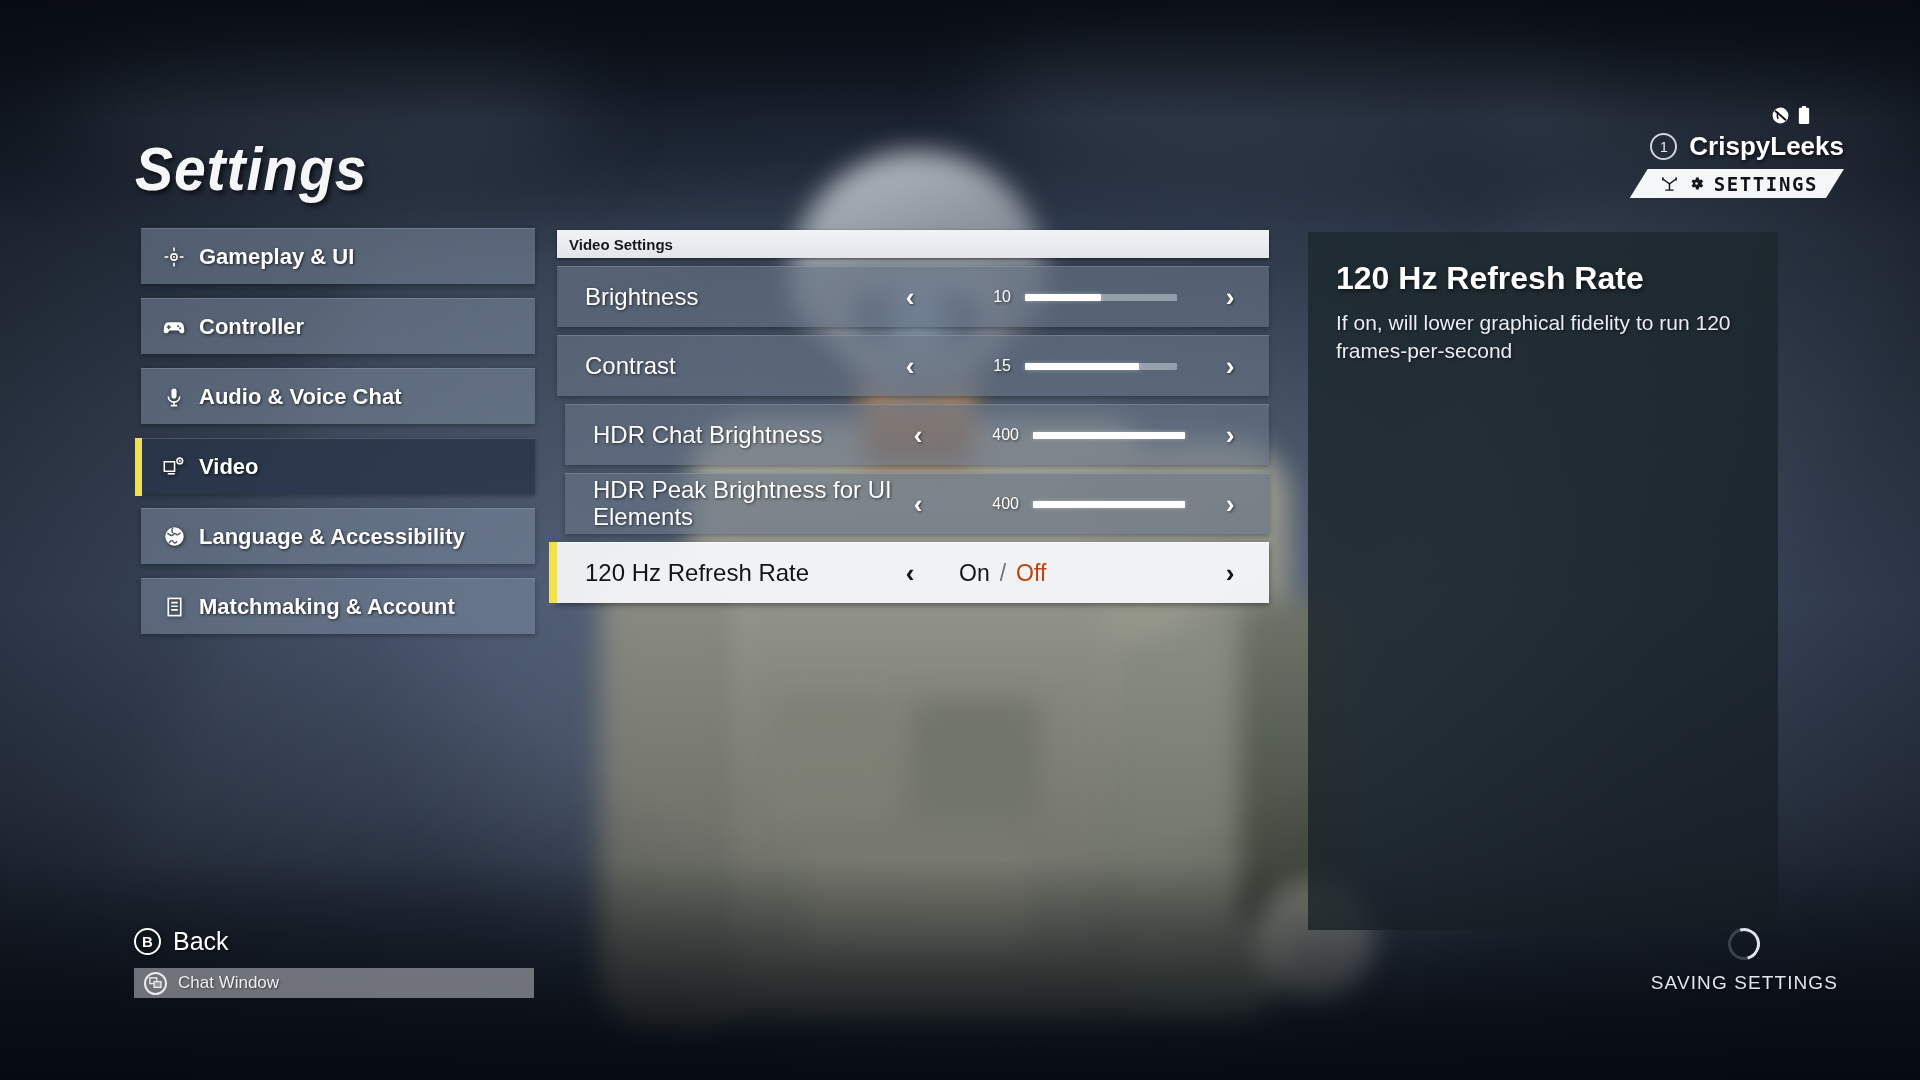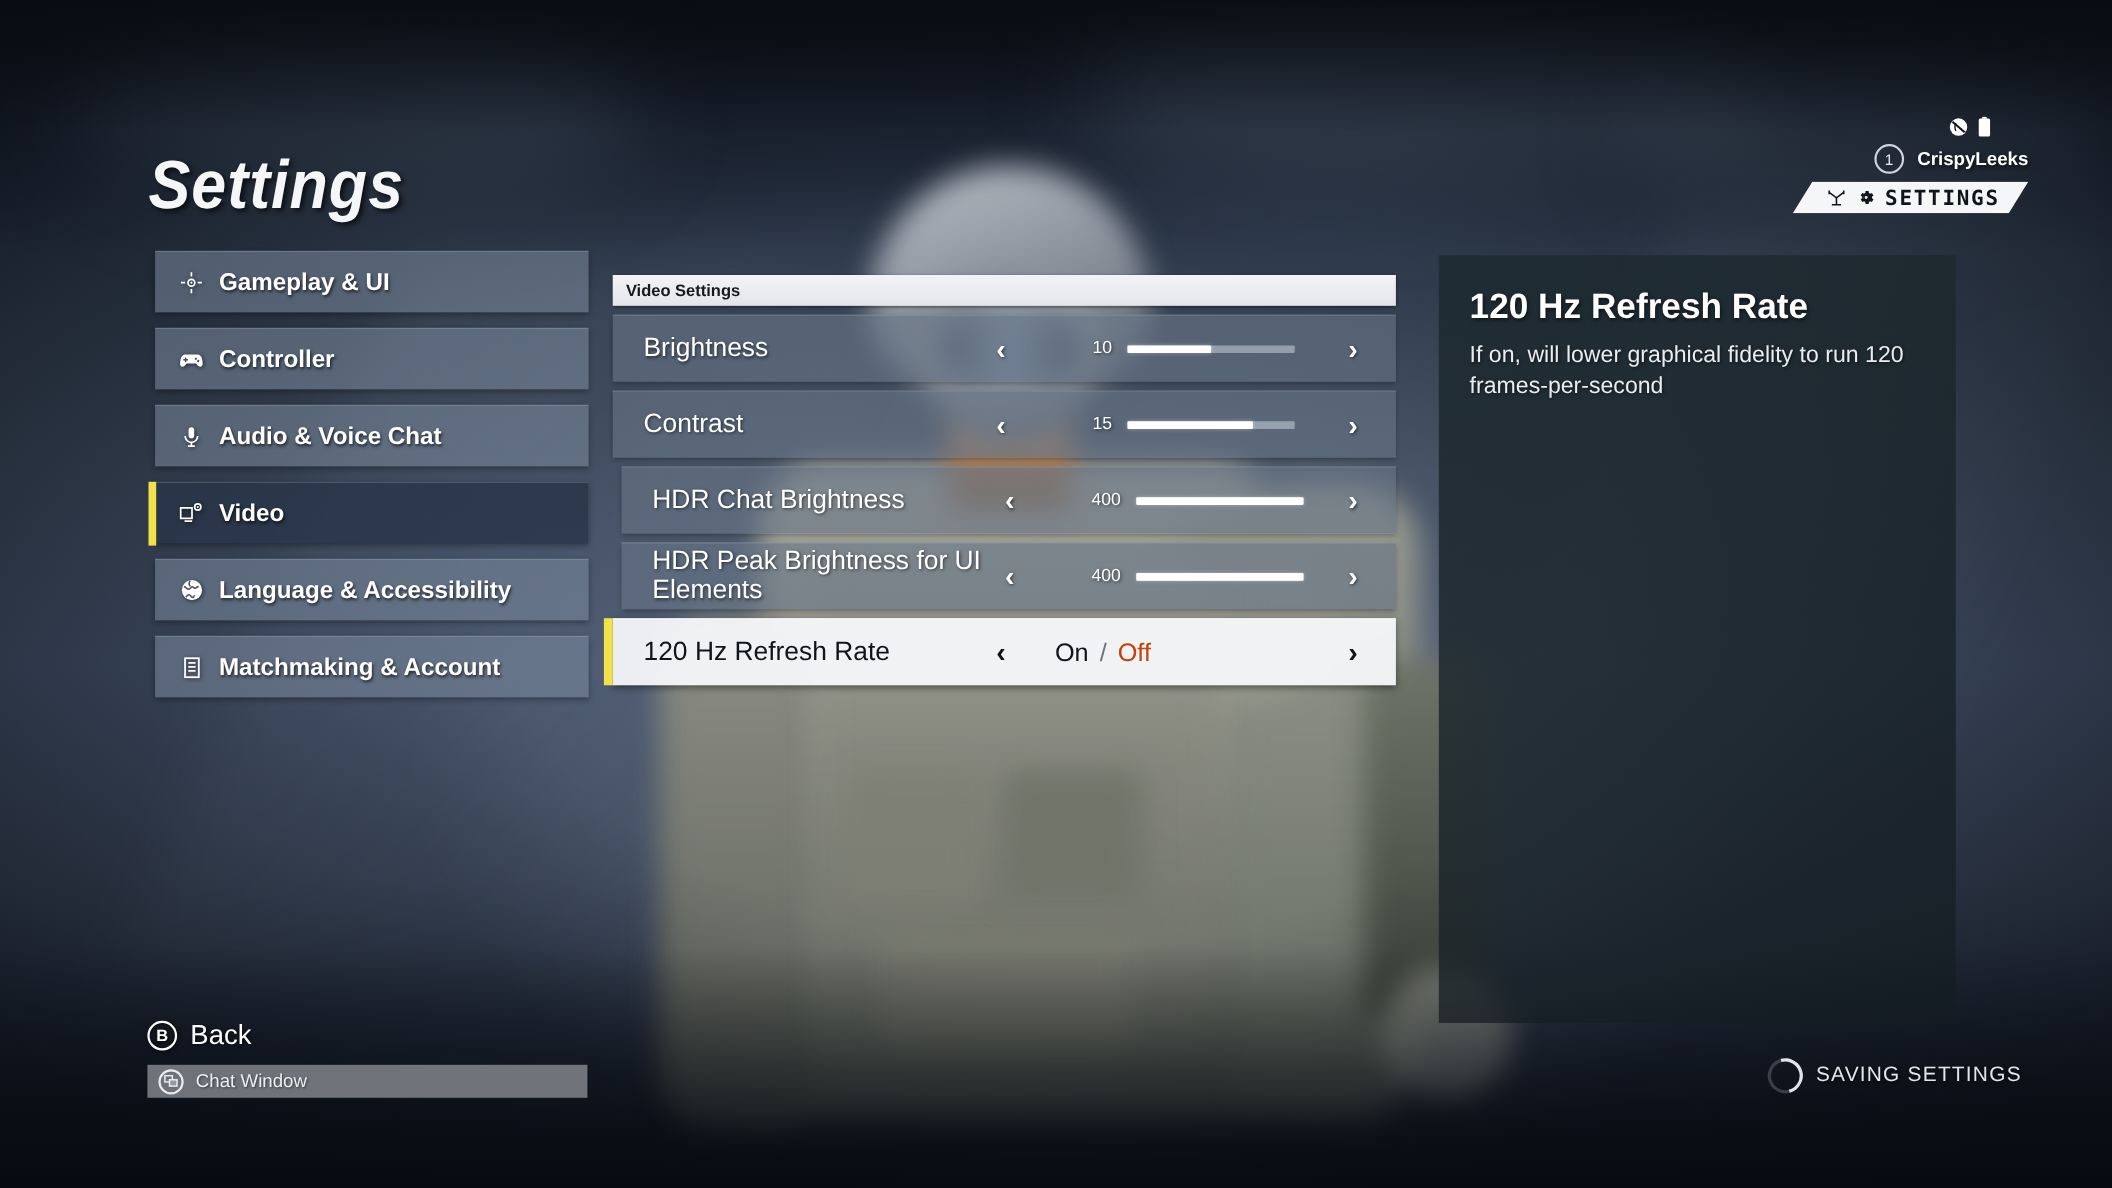--- a/index.html
+++ b/index.html
@@ -142,21 +142,20 @@
     margin-left: 8px;
     font-size: 22px; font-weight: bold;
     color: #ffffff;
     text-shadow: 1px 1px 3px rgba(0,0,0,0.7);
   }
 
   
   #panel {
     position: absolute; left: 557px; top: 230px;
     width: 712px;
-    margin-top: 20px;
   }
   #panel-header {
     height: 28px;
     background: linear-gradient(180deg, #f2f3f6 0%, #e3e5ea 100%);
     display: flex; align-items: center;
     padding-left: 12px;
     box-shadow: 0 1px 3px rgba(0,0,0,0.5);
   }
   #panel-header .t {
     font-size: 15px; font-weight: bold; color: #15181e;
@@ -272,21 +271,21 @@
   #acct-name-row {
     display: flex; align-items: center; gap: 12px;
   }
   #acct-badge {
     width: 27px; height: 27px; border-radius: 50%;
     border: 2px solid #cdd4de;
     display: flex; align-items: center; justify-content: center;
     font-size: 14px; color: #e6eaf0;
   }
   #acct-name {
-    font-size: 17px; font-weight: bold; color: #ffffff;
+    font-size: 26px; font-weight: bold; color: #ffffff;
     text-shadow: 1px 2px 4px rgba(0,0,0,0.7);
   }
   #settings-banner {
     margin-top: 7px;
     position: relative;
     height: 29px;
     background: #f4f6f8;
     display: flex; align-items: center; gap: 9px;
     padding: 0 26px 0 30px;
     clip-path: polygon(18px 0, 100% 0, calc(100% - 18px) 100%, 0 100%);
@@ -322,21 +321,21 @@
   #chat-bar .cicon {
     width: 23px; height: 23px; border-radius: 50%;
     border: 2px solid #e9ebee;
     display: flex; align-items: center; justify-content: center;
   }
   #chat-bar .t { font-size: 17px; color: #eceef1; text-shadow: 1px 1px 2px rgba(0,0,0,0.5); }
 
   
   #saving {
     position: absolute; right: 82px; bottom: 86px;
-    display: flex; align-items: center; gap: 12px;
+    display: flex; align-items: center; gap: 12px; flex-direction: column;
   }
   #spinner {
     width: 32px; height: 32px; border-radius: 50%;
     border: 3px solid rgba(210,216,224,0.22);
     border-top-color: #dfe4ea;
     border-right-color: #dfe4ea;
     transform: rotate(30deg);
   }
   #saving .t {
     font-size: 19px; color: #e2e6eb; letter-spacing: 1.1px;

